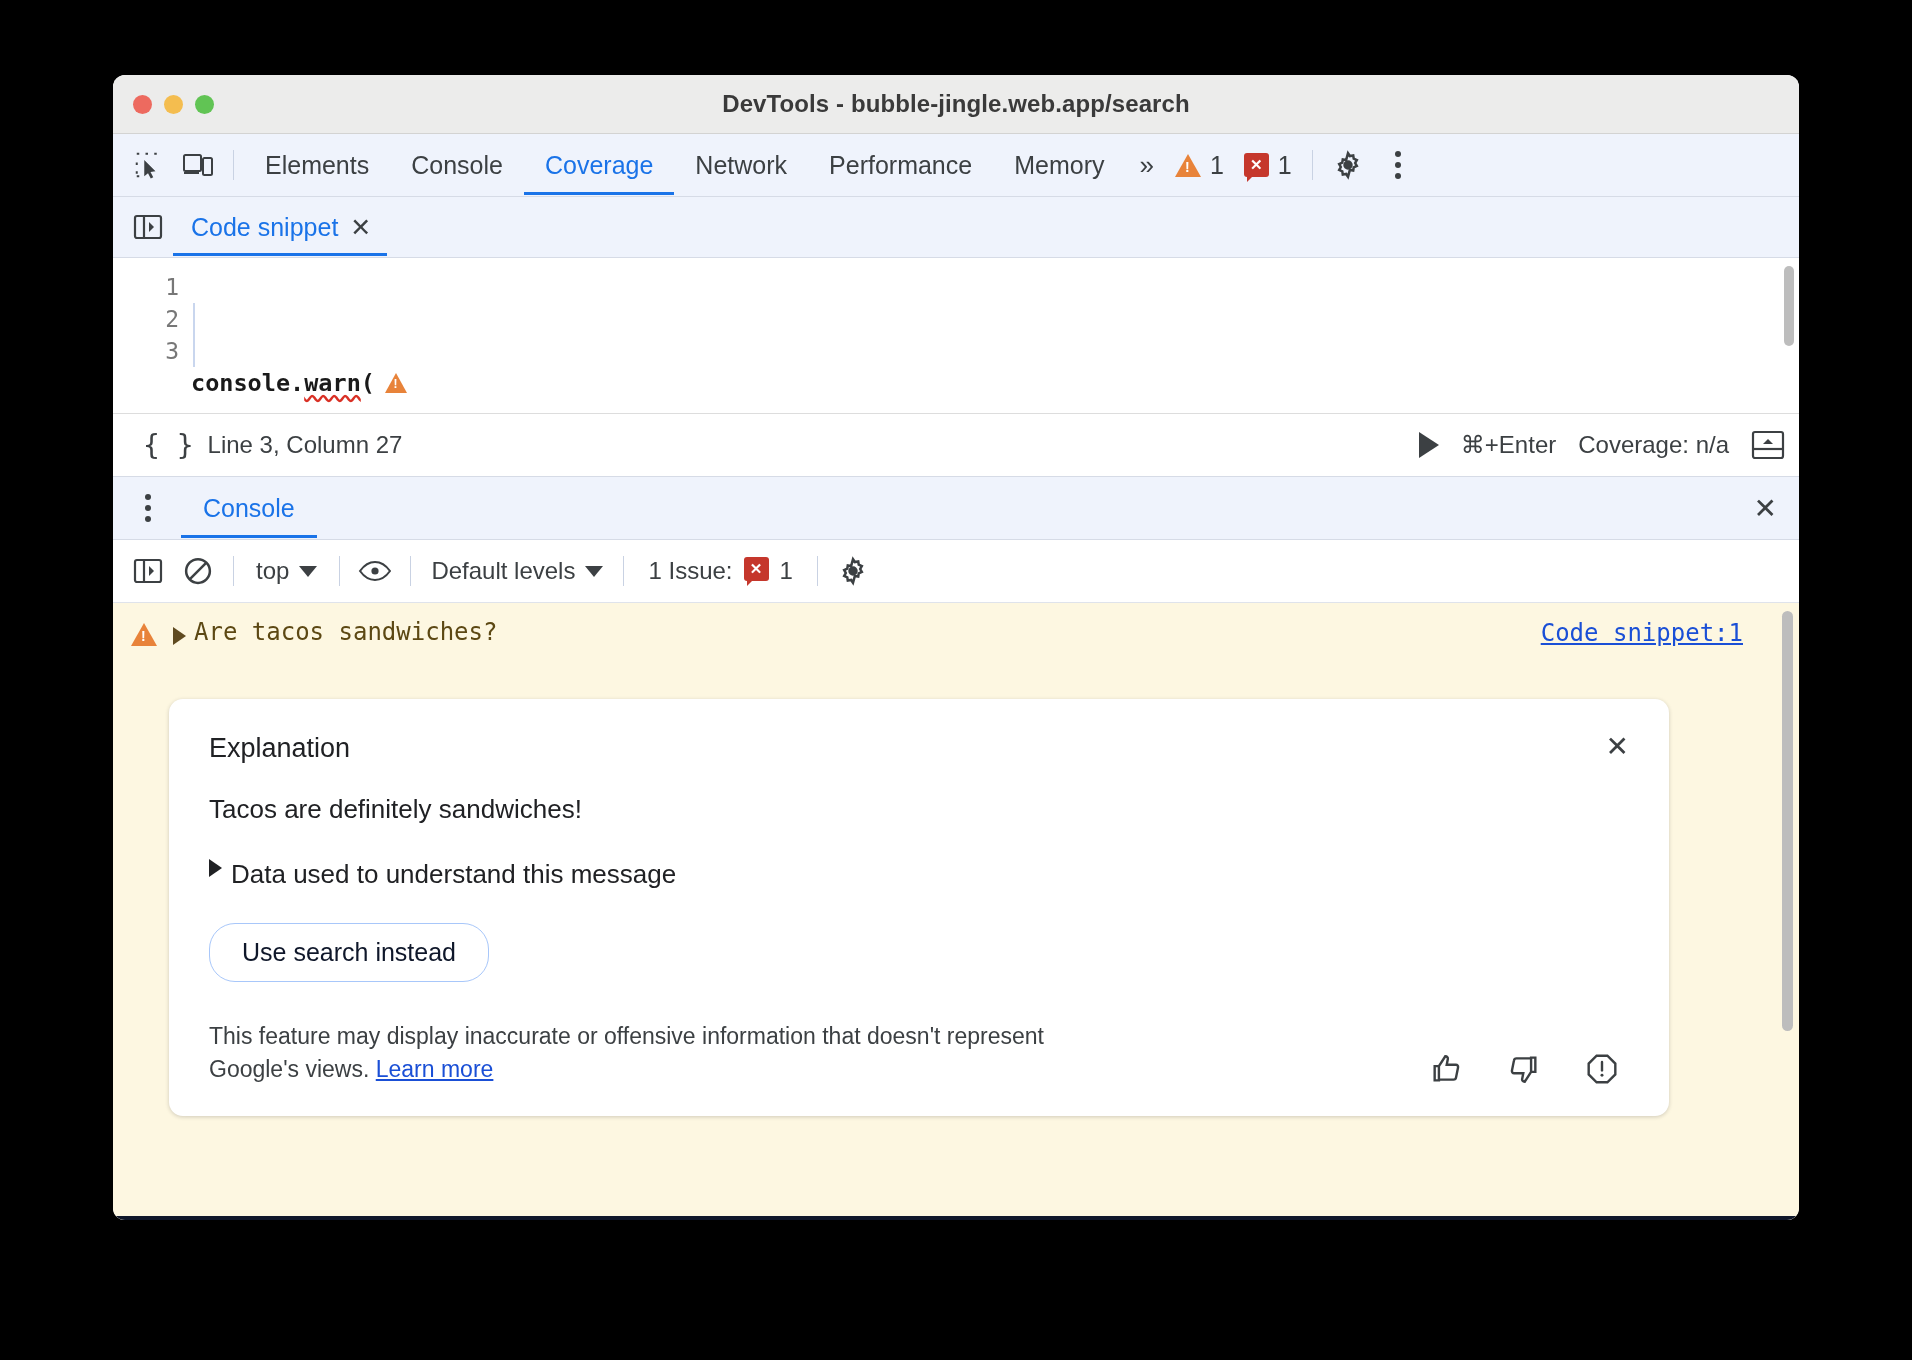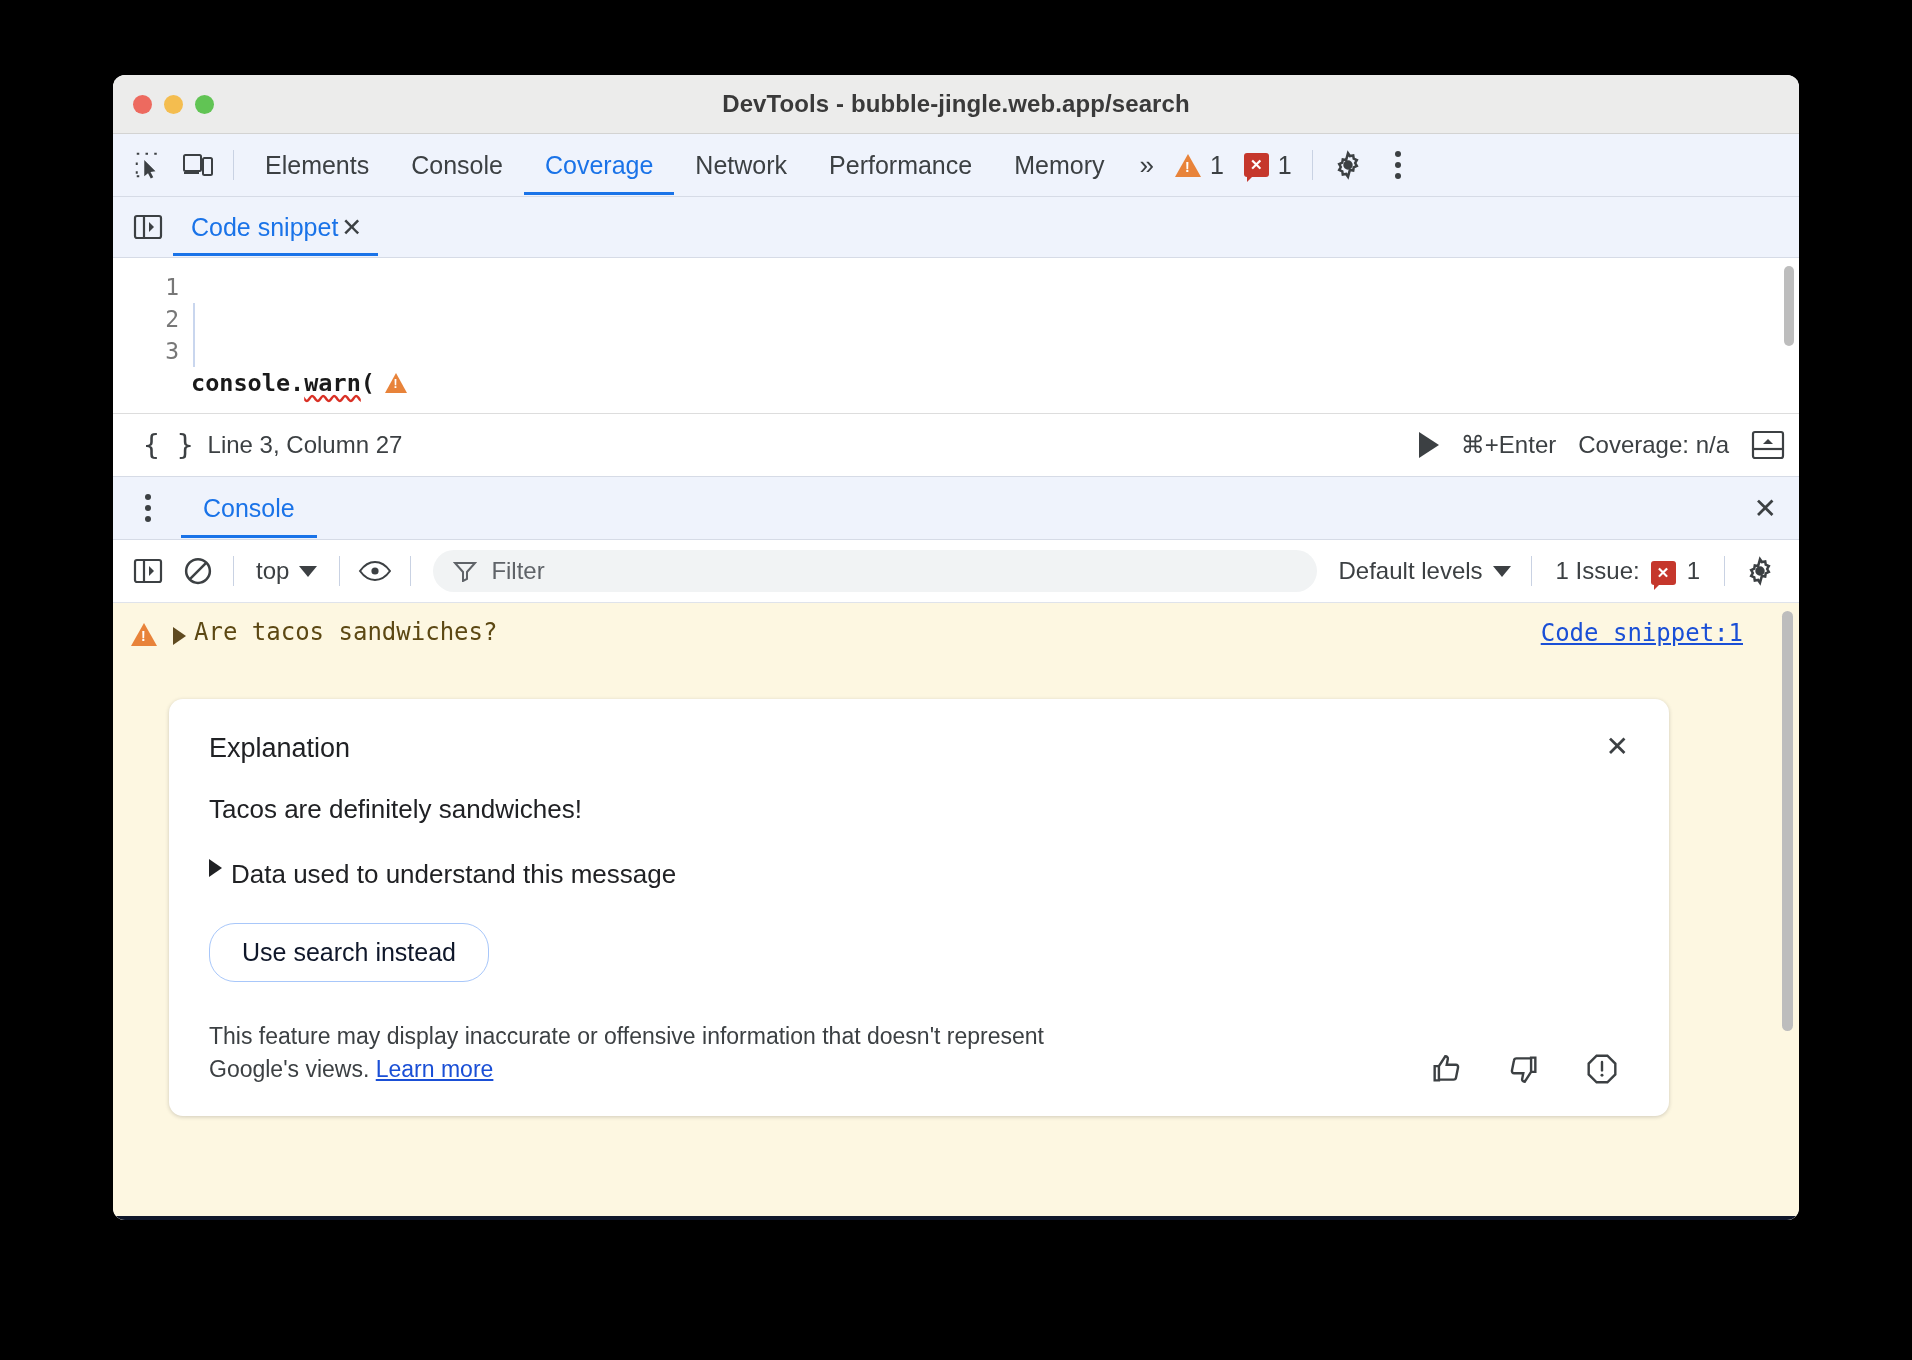--- a/index.html
+++ b/index.html
@@ -132,21 +132,21 @@
 
   
   .src-tabstrip {
     height: 60px; min-height: 60px;
     background: #eff3fc;
     border-bottom: 1px solid #d6dbe6;
     display: flex; align-items: center;
     padding-left: 10px;
   }
   .file-tab {
-    display: flex; align-items: center; gap: 3px;
+    display: flex; align-items: center; gap: 12px;
     height: 58px;
     padding: 0 16px 0 18px;
     color: #1a73e8;
     font-size: 25px;
     box-shadow: inset 0 -3px 0 #1a73e8;
   }
   .tab-close { font-size: 25px; color: #3c4043; line-height: 1; }
 
   
   .editor {
@@ -271,21 +271,21 @@
     background: #f1f3f4;
     border-radius: 21px;
     display: flex; align-items: center;
     gap: 14px;
     padding: 0 20px;
     margin: 0 12px;
     color: #5f6368;
     font-size: 24px;
   }
   .levels { padding: 0 10px; display:flex; align-items:center; gap:10px; white-space:nowrap;}
-  .issues { display:flex; align-items:flex-end; gap:11px; padding: 0 14px; white-space:nowrap;}
+  .issues { display:flex; align-items:flex-start; gap:11px; padding: 0 14px; white-space:nowrap;}
 
   
   .console-body {
     flex: 1;
     background: #fdf7e1;
     position: relative;
     overflow: hidden;
     border-bottom: 4px solid #0f172a;
   }
   .warn-row {
@@ -509,28 +509,20 @@
         <span class="caret-down"></span>
       </div>
       <div class="vsep"></div>
       <div class="icon-btn">
         <svg width="34" height="26" viewBox="0 0 34 26" fill="none" stroke="#3c4043" stroke-width="2">
           <path d="M2 13c5-7 11-9 15-9s10 2 15 9c-5 7-11 9-15 9s-10-2-15-9z"></path>
           <circle cx="17" cy="13" r="3.6" fill="#3c4043" stroke="none"></circle>
         </svg>
       </div>
       <div class="vsep"></div>
-      <div class="filter-box">
-        <span>
-          <svg width="24" height="22" viewBox="0 0 24 22" fill="none" stroke="#5f6368" stroke-width="2">
-            <path d="M2 3h20l-8 9v7l-4 2v-9z"></path>
-          </svg>
-        </span>
-        <span>Filter</span>
-      </div>
       <div class="levels">
         <span>Default levels</span>
         <span class="caret-down"></span>
       </div>
       <div class="vsep"></div>
       <div class="issues">
         <span>1 Issue:</span>
         <span class="err-badge">✕</span>
         <span>1</span>
       </div>

